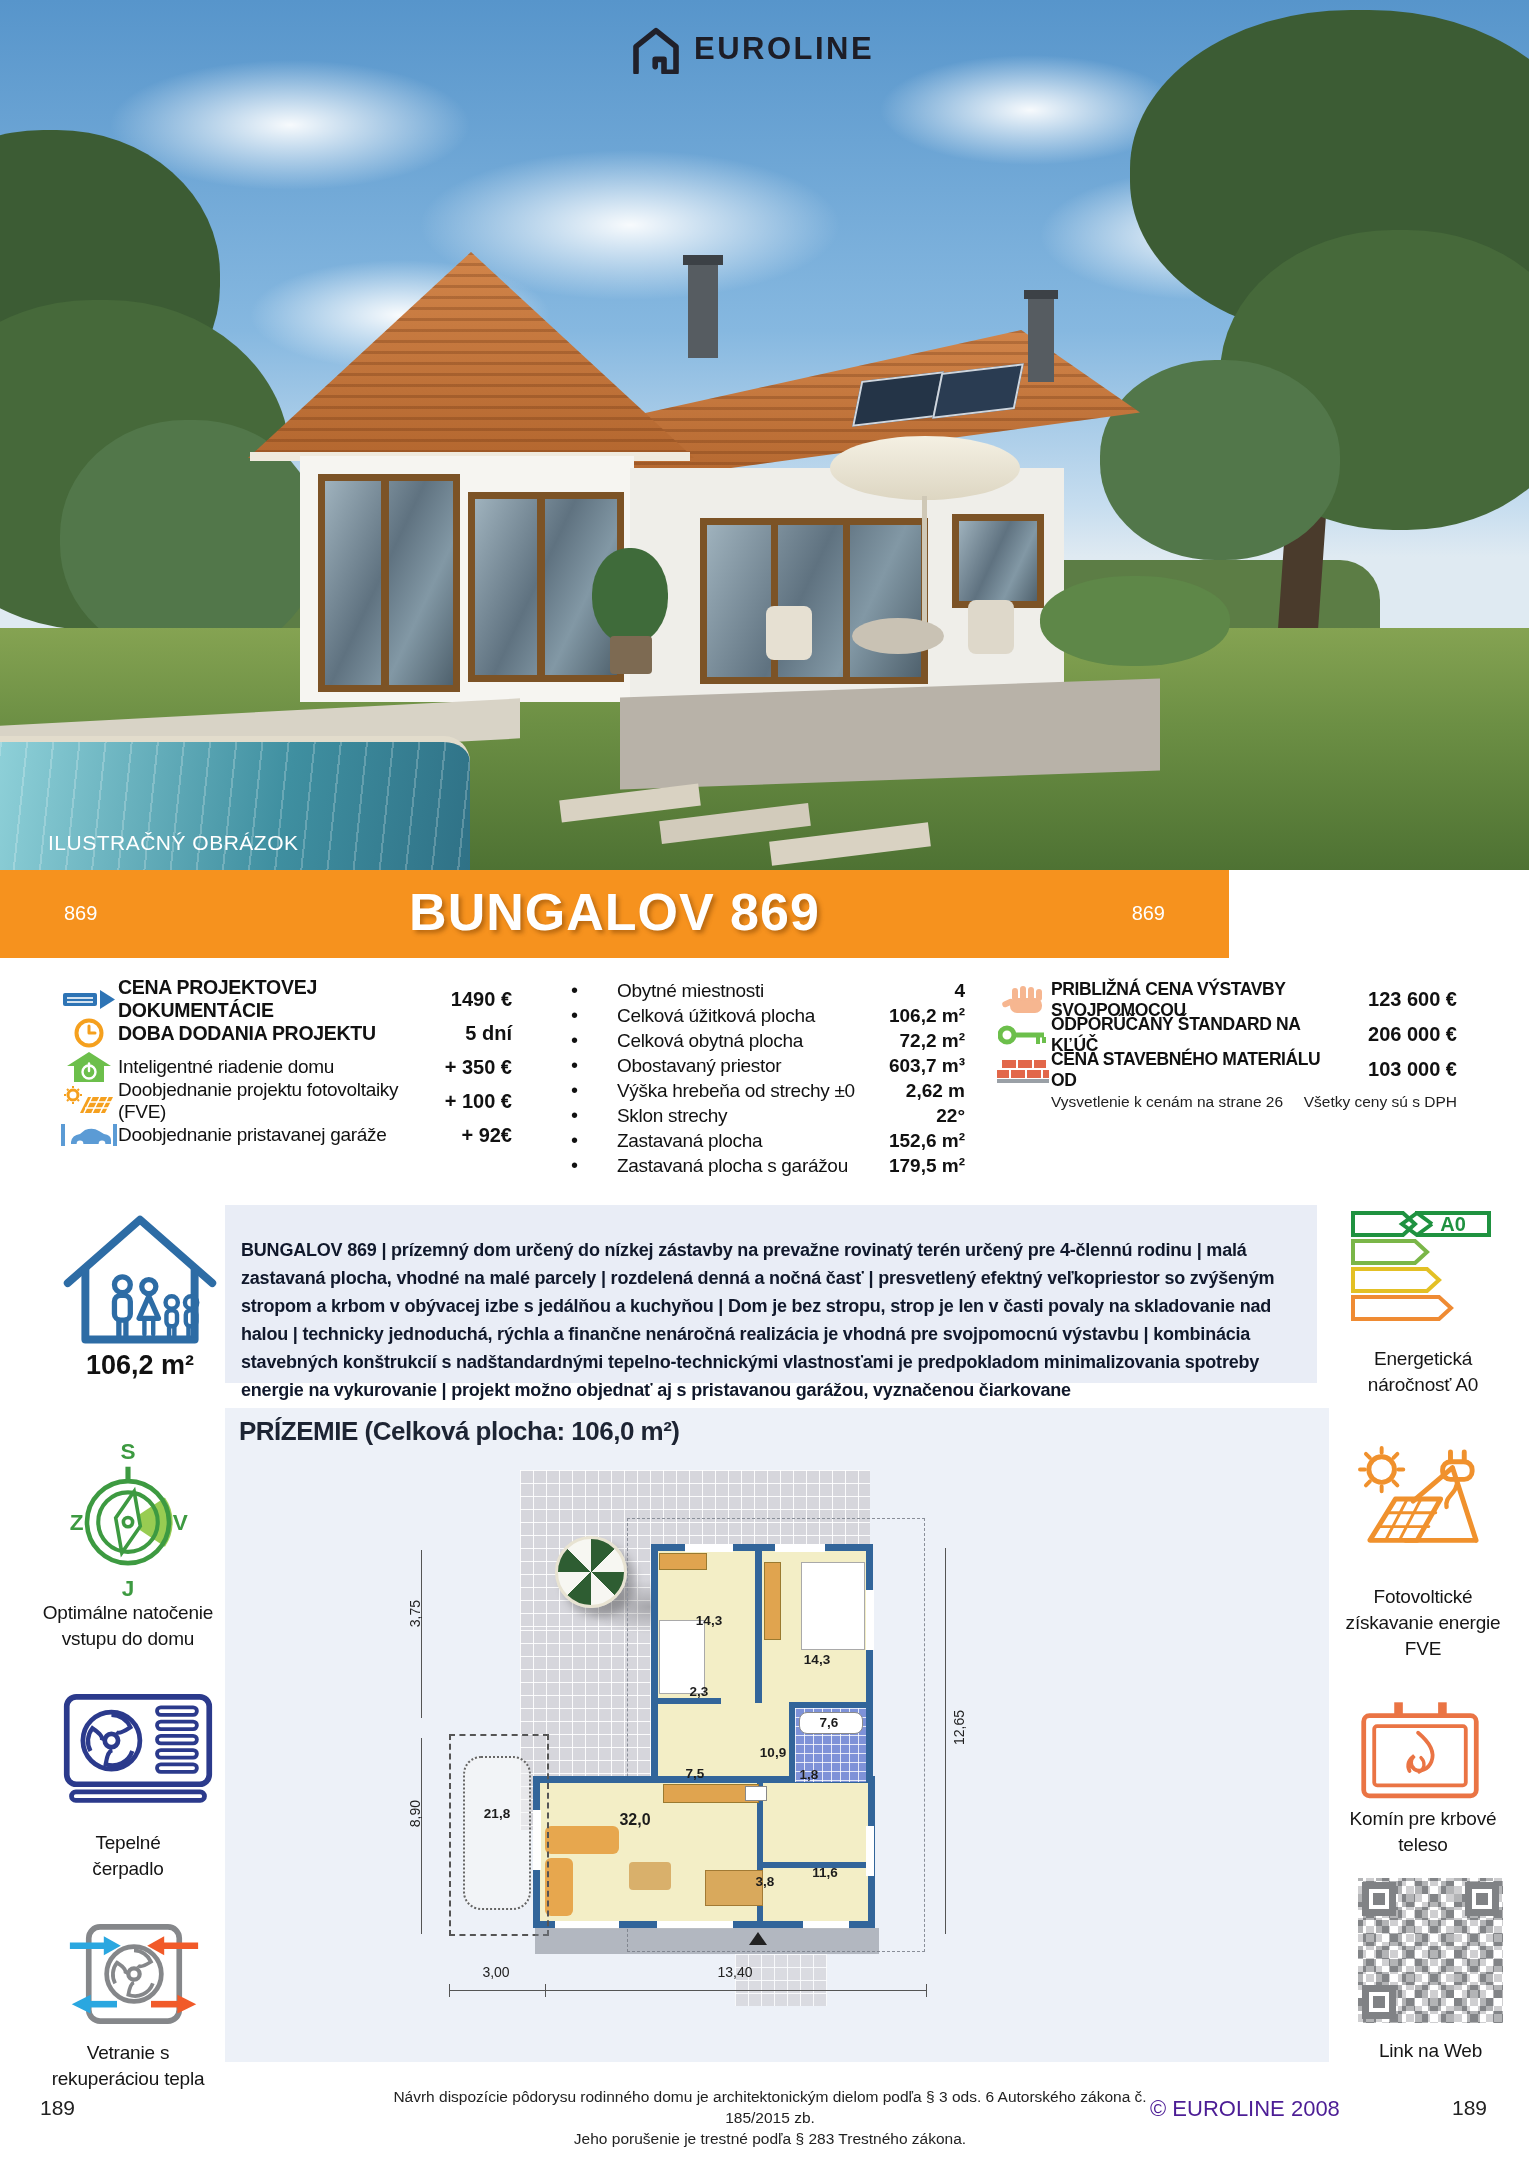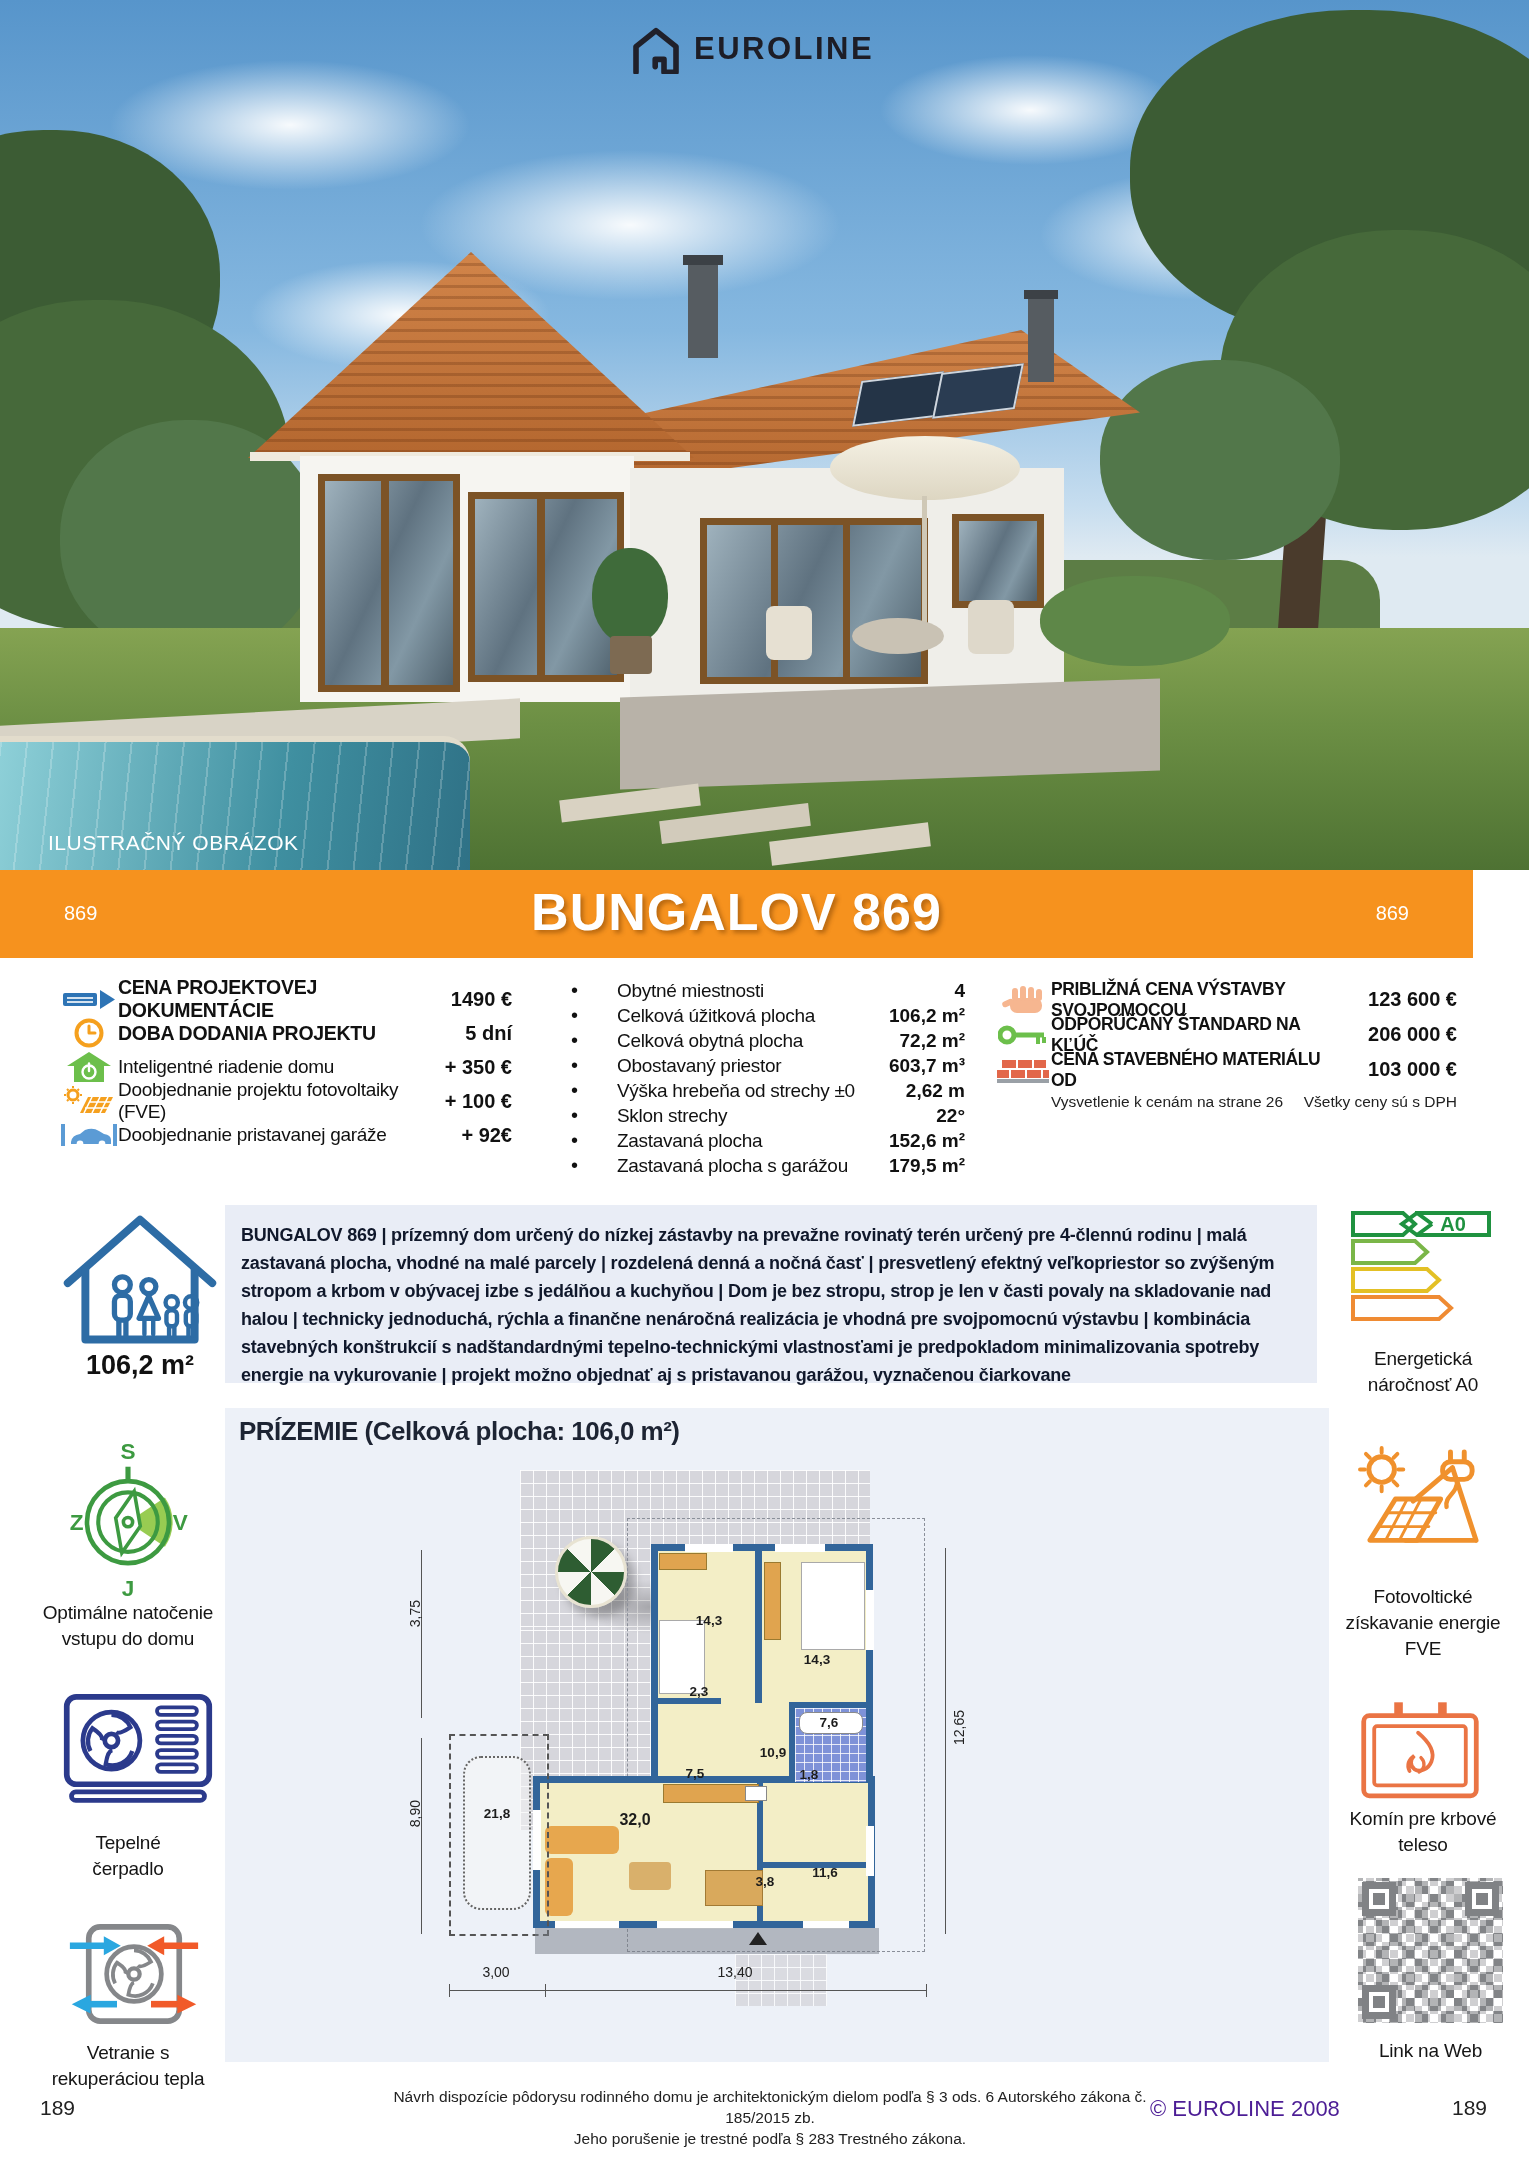--- a/index.html
+++ b/index.html
@@ -18,21 +18,21 @@
   .roofline{background:repeating-linear-gradient(180deg,rgba(90,40,10,.25) 0 3px,rgba(0,0,0,0) 3px 11px),
             linear-gradient(180deg,#d2854a,#b4672f);}
   .winfrm{border:7px solid #7c5326;background:
           linear-gradient(115deg,#9fb2bd 0%,#5f7280 45%,#8298a5 70%,#4f616d 100%);}
   .mull{position:absolute;background:#7c5326;}
   .caption{position:absolute;left:48px;top:831px;color:#fff;font-size:21px;letter-spacing:.5px;}
   .logo{position:absolute;left:628px;top:24px;display:flex;align-items:center;gap:10px;}
   .logo b{font-size:31px;letter-spacing:2.5px;color:#1d1d26;}
 
   
-  .banner{position:absolute;left:0;top:870px;width:1473px;height:88px;background:#f6921e;}
+  .banner{position:absolute;left:0;top:870px;width:1229px;height:88px;background:#f6921e;}
   .banner .title{position:absolute;left:0;right:0;top:12px;text-align:center;color:#fff;
         font-size:52px;font-weight:bold;letter-spacing:1px;text-shadow:3px 3px 4px rgba(110,55,0,.45);}
   .banner .side{position:absolute;top:32px;color:#fff;font-size:20px;}
 
   
   .ocol{position:absolute;left:60px;top:982px;width:452px;}
   .orow{display:flex;align-items:center;height:34px;}
   .orow .ic{width:58px;flex:0 0 58px;display:flex;justify-content:center;}
   .orow .lb{flex:1;font-size:19px;color:#111;letter-spacing:-.3px;}
   .orow .lb.up{font-weight:bold;font-size:19.5px;}
@@ -47,21 +47,21 @@
   .pcol{position:absolute;left:995px;top:982px;width:462px;}
   .prow{display:flex;align-items:center;height:35px;}
   .prow .ic{width:56px;flex:0 0 56px;display:flex;justify-content:center;}
   .prow .lb{flex:1;font-weight:bold;font-size:17.5px;color:#111;letter-spacing:-.4px;}
   .prow .vl{width:112px;text-align:right;font-weight:bold;font-size:20px;color:#111;}
   .pnote{display:flex;margin-top:6px;font-size:15.5px;color:#222;}
   .pnote span:first-child{flex:1;padding-left:56px;}
 
   
   .descbox{position:absolute;left:225px;top:1205px;width:1092px;height:178px;background:#e9edf6;
-           box-sizing:border-box;padding:16px 16px;font-size:18px;font-weight:bold;
+           box-sizing:border-box;padding:31px 16px;font-size:18px;font-weight:bold;
            line-height:28px;color:#10182b;letter-spacing:-.2px;}
   .areabadge{position:absolute;left:40px;top:1350px;width:200px;text-align:center;
            font-size:27px;font-weight:bold;color:#111;}
 
   
   .feat{position:absolute;text-align:center;font-size:19px;color:#151515;line-height:26px;letter-spacing:-.2px;}
 
   
   .plansec{position:absolute;left:225px;top:1408px;width:1092px;height:654px;background:#edf1f8;padding-left:12px;}
   .planhead{position:absolute;left:14px;top:8px;font-size:26px;font-weight:bold;color:#1d2433;letter-spacing:-.5px;}

